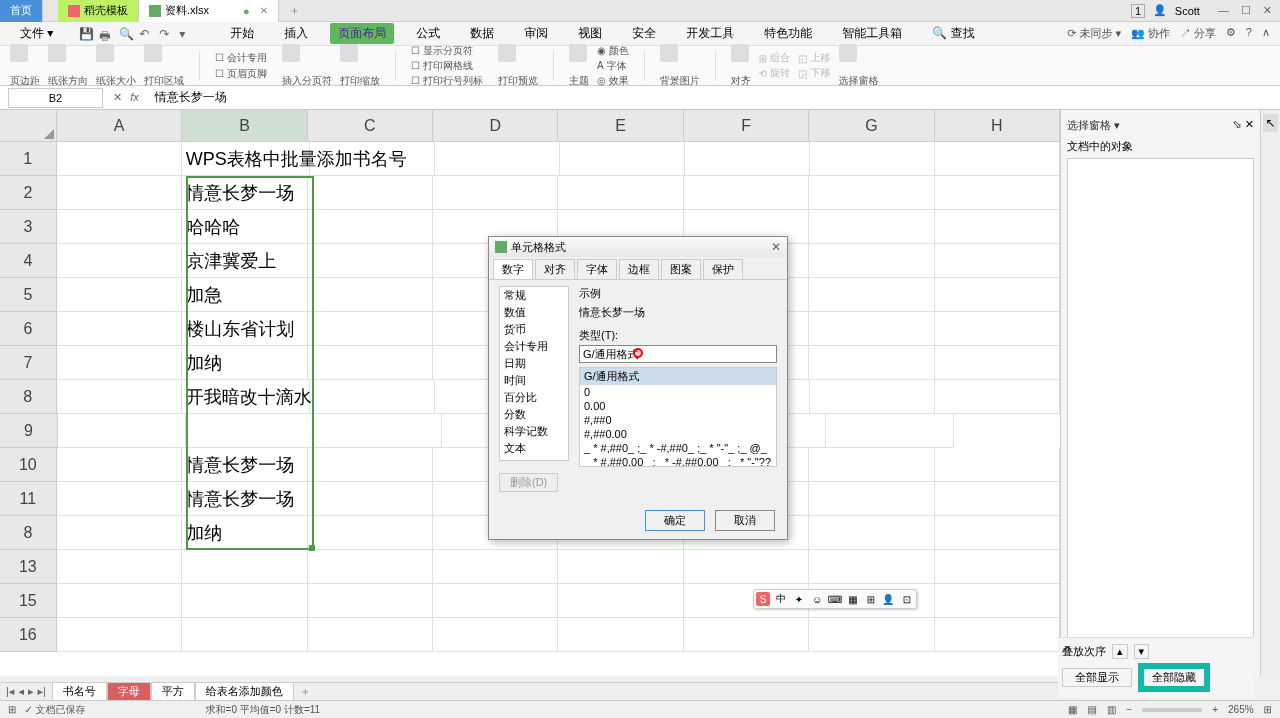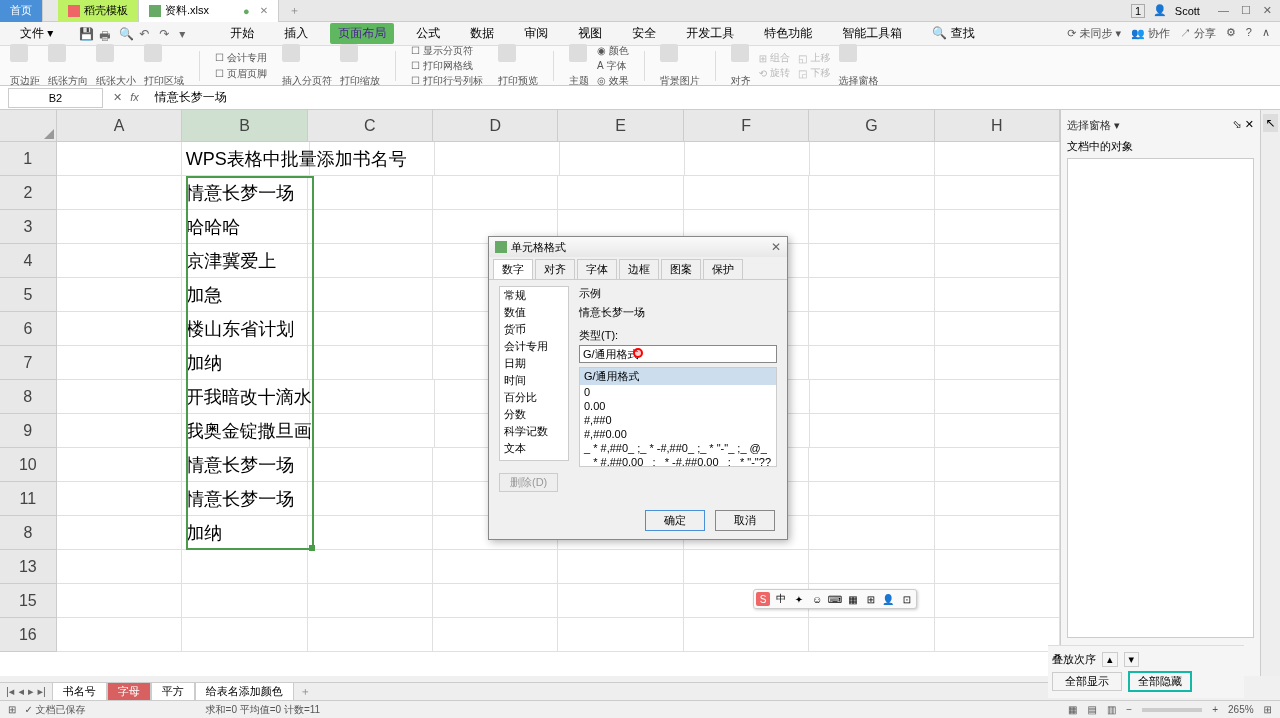--- a/index.html
+++ b/index.html
@@ -101,21 +101,21 @@
 
 
 .statusbar { position: absolute; bottom: 0; left: 0; right: 0; height: 18px; background: #f0f0f0; display: flex; align-items: center; padding: 0 8px; font-size: 10px; color: #555; border-top: 1px solid #ccc; }
 .status-right { margin-left: auto; display: flex; gap: 10px; align-items: center; }
 
 
 .ime-bar { position: absolute; left: 753px; top: 589px; display: flex; gap: 4px; padding: 2px; background: #fafafa; border: 1px solid #ccc; border-radius: 3px; box-shadow: 1px 1px 3px rgba(0,0,0,0.2); }
 .ime-ico { width: 14px; height: 14px; display:flex;align-items:center;justify-content:center;font-size:10px; }
 
 
-.rp-bottom { position: absolute; bottom: 20px; right: 36px; width: 196px; font-size: 11px; background: #f5f5f5; padding: 4px; border-top: 1px solid #ddd; }
+.rp-bottom { position: absolute; bottom: 20px; right: 26px; width: 196px; font-size: 11px; background: #f5f5f5; padding: 4px; border-top: 1px solid #ddd; }
 .rp-row { display: flex; align-items: center; gap: 6px; padding: 2px 0; }
 </style>
 </head>
 <body>
 
 <div class="titlebar">
   <div class="tab home">首页</div>
   <div class="tab doc">
     <span class="tab-icon" style="background:#e66"></span>
     <span>稻壳模板</span>
@@ -364,21 +364,20 @@
           <div class="cell cC"></div>
           <div class="cell cD"></div>
           <div class="cell cE"></div>
           <div class="cell cF"></div>
           <div class="cell cG"></div>
           <div class="cell cH"></div>
         </div>
         <div class="row">
           <div class="rowhdr">9</div>
           <div class="cell cA"></div>
-          <div class="cell cB">我奥金锭撒旦画</div>
           <div class="cell cC"></div>
           <div class="cell cD"></div>
           <div class="cell cE"></div>
           <div class="cell cF"></div>
           <div class="cell cG"></div>
           <div class="cell cH"></div>
         </div>
         <div class="row">
           <div class="rowhdr">10</div>
           <div class="cell cA"></div>
@@ -546,21 +545,21 @@
 </div>
 
 <div class="rp-bottom">
   <div class="rp-row">
     <span>叠放次序</span>
     <span style="border:1px solid #ccc;padding:0 4px">▴</span>
     <span style="border:1px solid #ccc;padding:0 4px">▾</span>
   </div>
   <div class="rp-row">
     <span style="border:1px solid #ccc;padding:1px 12px">全部显示</span>
-    <span style="border:2px solid #14b8a6;padding:1px 8px">全部隐藏</span>
+    <span style="border:6px solid #14b8a6;padding:1px 8px">全部隐藏</span>
   </div>
 </div>
 
 <div class="statusbar">
   <span>⊞</span>
   <span style="margin-left:8px">✓ <span>文档已保存</span></span>
   <span style="margin-left:120px">求和=0  平均值=0  计数=11</span>
   <div class="status-right">
     <span>▦</span>
     <span>▤</span>

